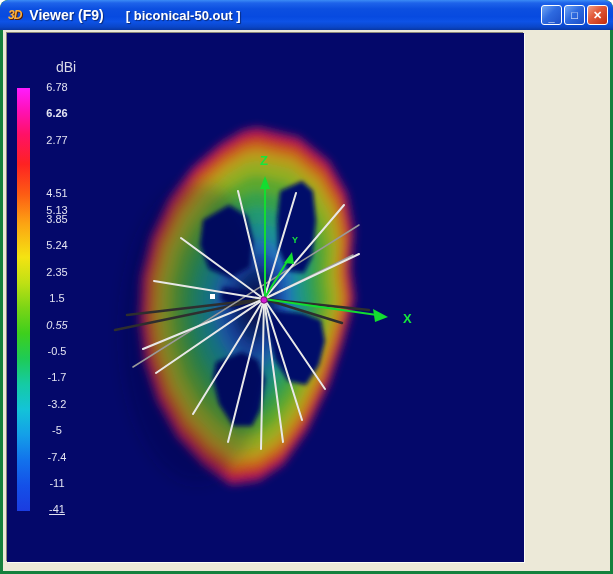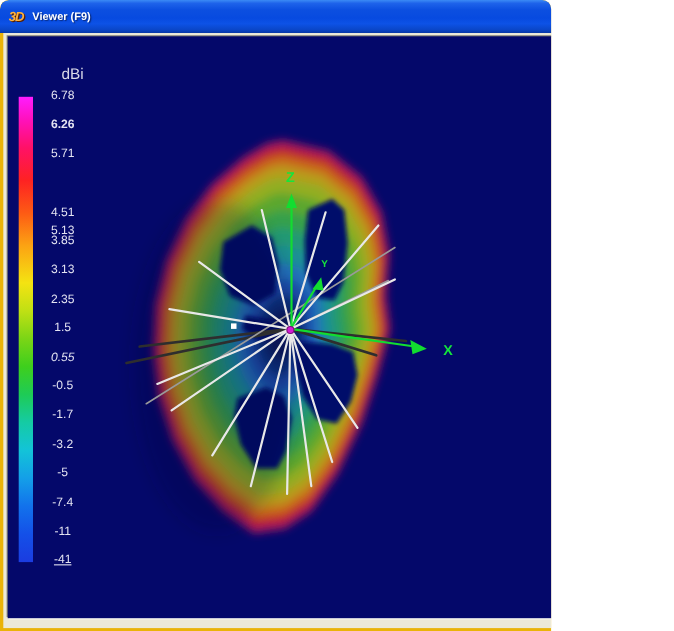--- a/index.html
+++ b/index.html
@@ -1,25 +1,25 @@
 <!DOCTYPE html>
 <html><head>
 <meta charset="utf-8">
 <style>
   * { box-sizing: border-box; margin: 0; padding: 0; }
   html,body { width:613px; height:574px; background:#fff; font-family:"Liberation Sans", sans-serif; }
-  .window { position:relative; width:501px; height:574px; background:#eab308; border-radius:8px 8px 0 0; overflow:hidden; }
+  .window { position:relative; width:613px; height:574px; background:#15803d; border-radius:8px 8px 0 0; overflow:hidden; }
 
   
   .titlebar { position:absolute; top:0; left:0; width:613px; height:30px;
     background:linear-gradient(180deg,#3b8bf5 0%,#1e63ea 10%,#0c4fe0 30%,#074ae0 55%,#0d52e6 72%,#0a46c8 90%,#0838a6 100%);
     border-radius:8px 8px 0 0; display:flex; align-items:center; }
   .app-icon { margin-left:8px; font-size:12px; font-weight:bold; font-style:italic; color:#ffb13b;
     text-shadow:1px 1px 0 #5a2000; letter-spacing:-1px; }
-  .title-text { margin-left:8px; color:#fff; font-weight:bold; font-size:10px; text-shadow:1px 1px 1px #0a2a7a; }
+  .title-text { margin-left:8px; color:#fff; font-weight:bold; font-size:14px; text-shadow:1px 1px 1px #0a2a7a; }
   .title-file { margin-left:22px; color:#fff; font-weight:bold; font-size:13px; text-shadow:1px 1px 1px #0a2a7a; }
   .tb-buttons { position:absolute; right:5px; top:5px; display:flex; gap:2px; }
   .tb-btn { width:21px; height:20px; border-radius:3px; border:1px solid #fff; color:#fff;
     display:flex; align-items:center; justify-content:center; font-size:11px; font-weight:bold; }
   .tb-min,.tb-max { background:linear-gradient(135deg,#71a7f5 0%,#2e6ae0 45%,#1c4fc8 100%); }
   .tb-close { background:linear-gradient(135deg,#f0a086 0%,#e25b3b 40%,#c22b0d 100%); }
   .tb-min span { align-self:flex-end; margin-bottom:1px; }
 
   
   .content { position:absolute; left:3px; top:30px; width:607px; height:541px; background:#ece9d8; }
@@ -43,20 +43,21 @@
   .panel { position:absolute; right:0; top:0; width:82px; height:541px; }
 </style>
 </head>
 <body>
 
 <div class="window">
 
   <div class="titlebar">
     <span class="app-icon">3D</span>
     <span class="title-text">Viewer (F9)</span>
+    <span class="title-file">[ biconical-50.out ]</span>
     <div class="tb-buttons">
       <div class="tb-btn tb-min">
           <span>_</span>
         </div>
       <div class="tb-btn tb-max">
           <span>□</span>
         </div>
       <div class="tb-btn tb-close">
           <span>✕</span>
         </div>
@@ -150,25 +151,25 @@
 
         <rect x="203" y="261" width="5" height="5" fill="#ffffff"></rect>
         <circle cx="257" cy="267" r="3.2" fill="#d21bd2" stroke="#7a0d7a" stroke-width="1"></circle>
       </svg>
 
       <div class="cb-unit">dBi</div>
       <div class="cb-bar"></div>
       <div class="cb-labels">
           <div class="cb-label" style="top: 48px;">6.78</div>
           <div class="cb-label" style="top: 74.4px; font-weight: bold;">6.26</div>
-          <div class="cb-label" style="top: 100.8px;">5.71</div>
+          <div class="cb-label" style="top: 100.8px;">2.77</div>
           <div class="cb-label" style="top: 127.2px; margin-top: 44px;">5.13</div>
           <div class="cb-label" style="top: 153.6px;">4.51</div>
           <div class="cb-label" style="top: 180px;">3.85</div>
-          <div class="cb-label" style="top: 206.4px;">3.13</div>
+          <div class="cb-label" style="top: 206.4px;">5.24</div>
           <div class="cb-label" style="top: 232.8px;">2.35</div>
           <div class="cb-label" style="top: 259.2px;">1.5</div>
           <div class="cb-label" style="top: 285.6px; font-style: italic;">0.55</div>
           <div class="cb-label" style="top: 312px;">-0.5</div>
           <div class="cb-label" style="top: 338.4px;">-1.7</div>
           <div class="cb-label" style="top: 364.8px;">-3.2</div>
           <div class="cb-label" style="top: 391.2px;">-5</div>
           <div class="cb-label" style="top: 417.6px;">-7.4</div>
           <div class="cb-label" style="top: 444px;">-11</div>
           <div class="cb-label" style="top: 470.4px; text-decoration: underline;">-41</div>

